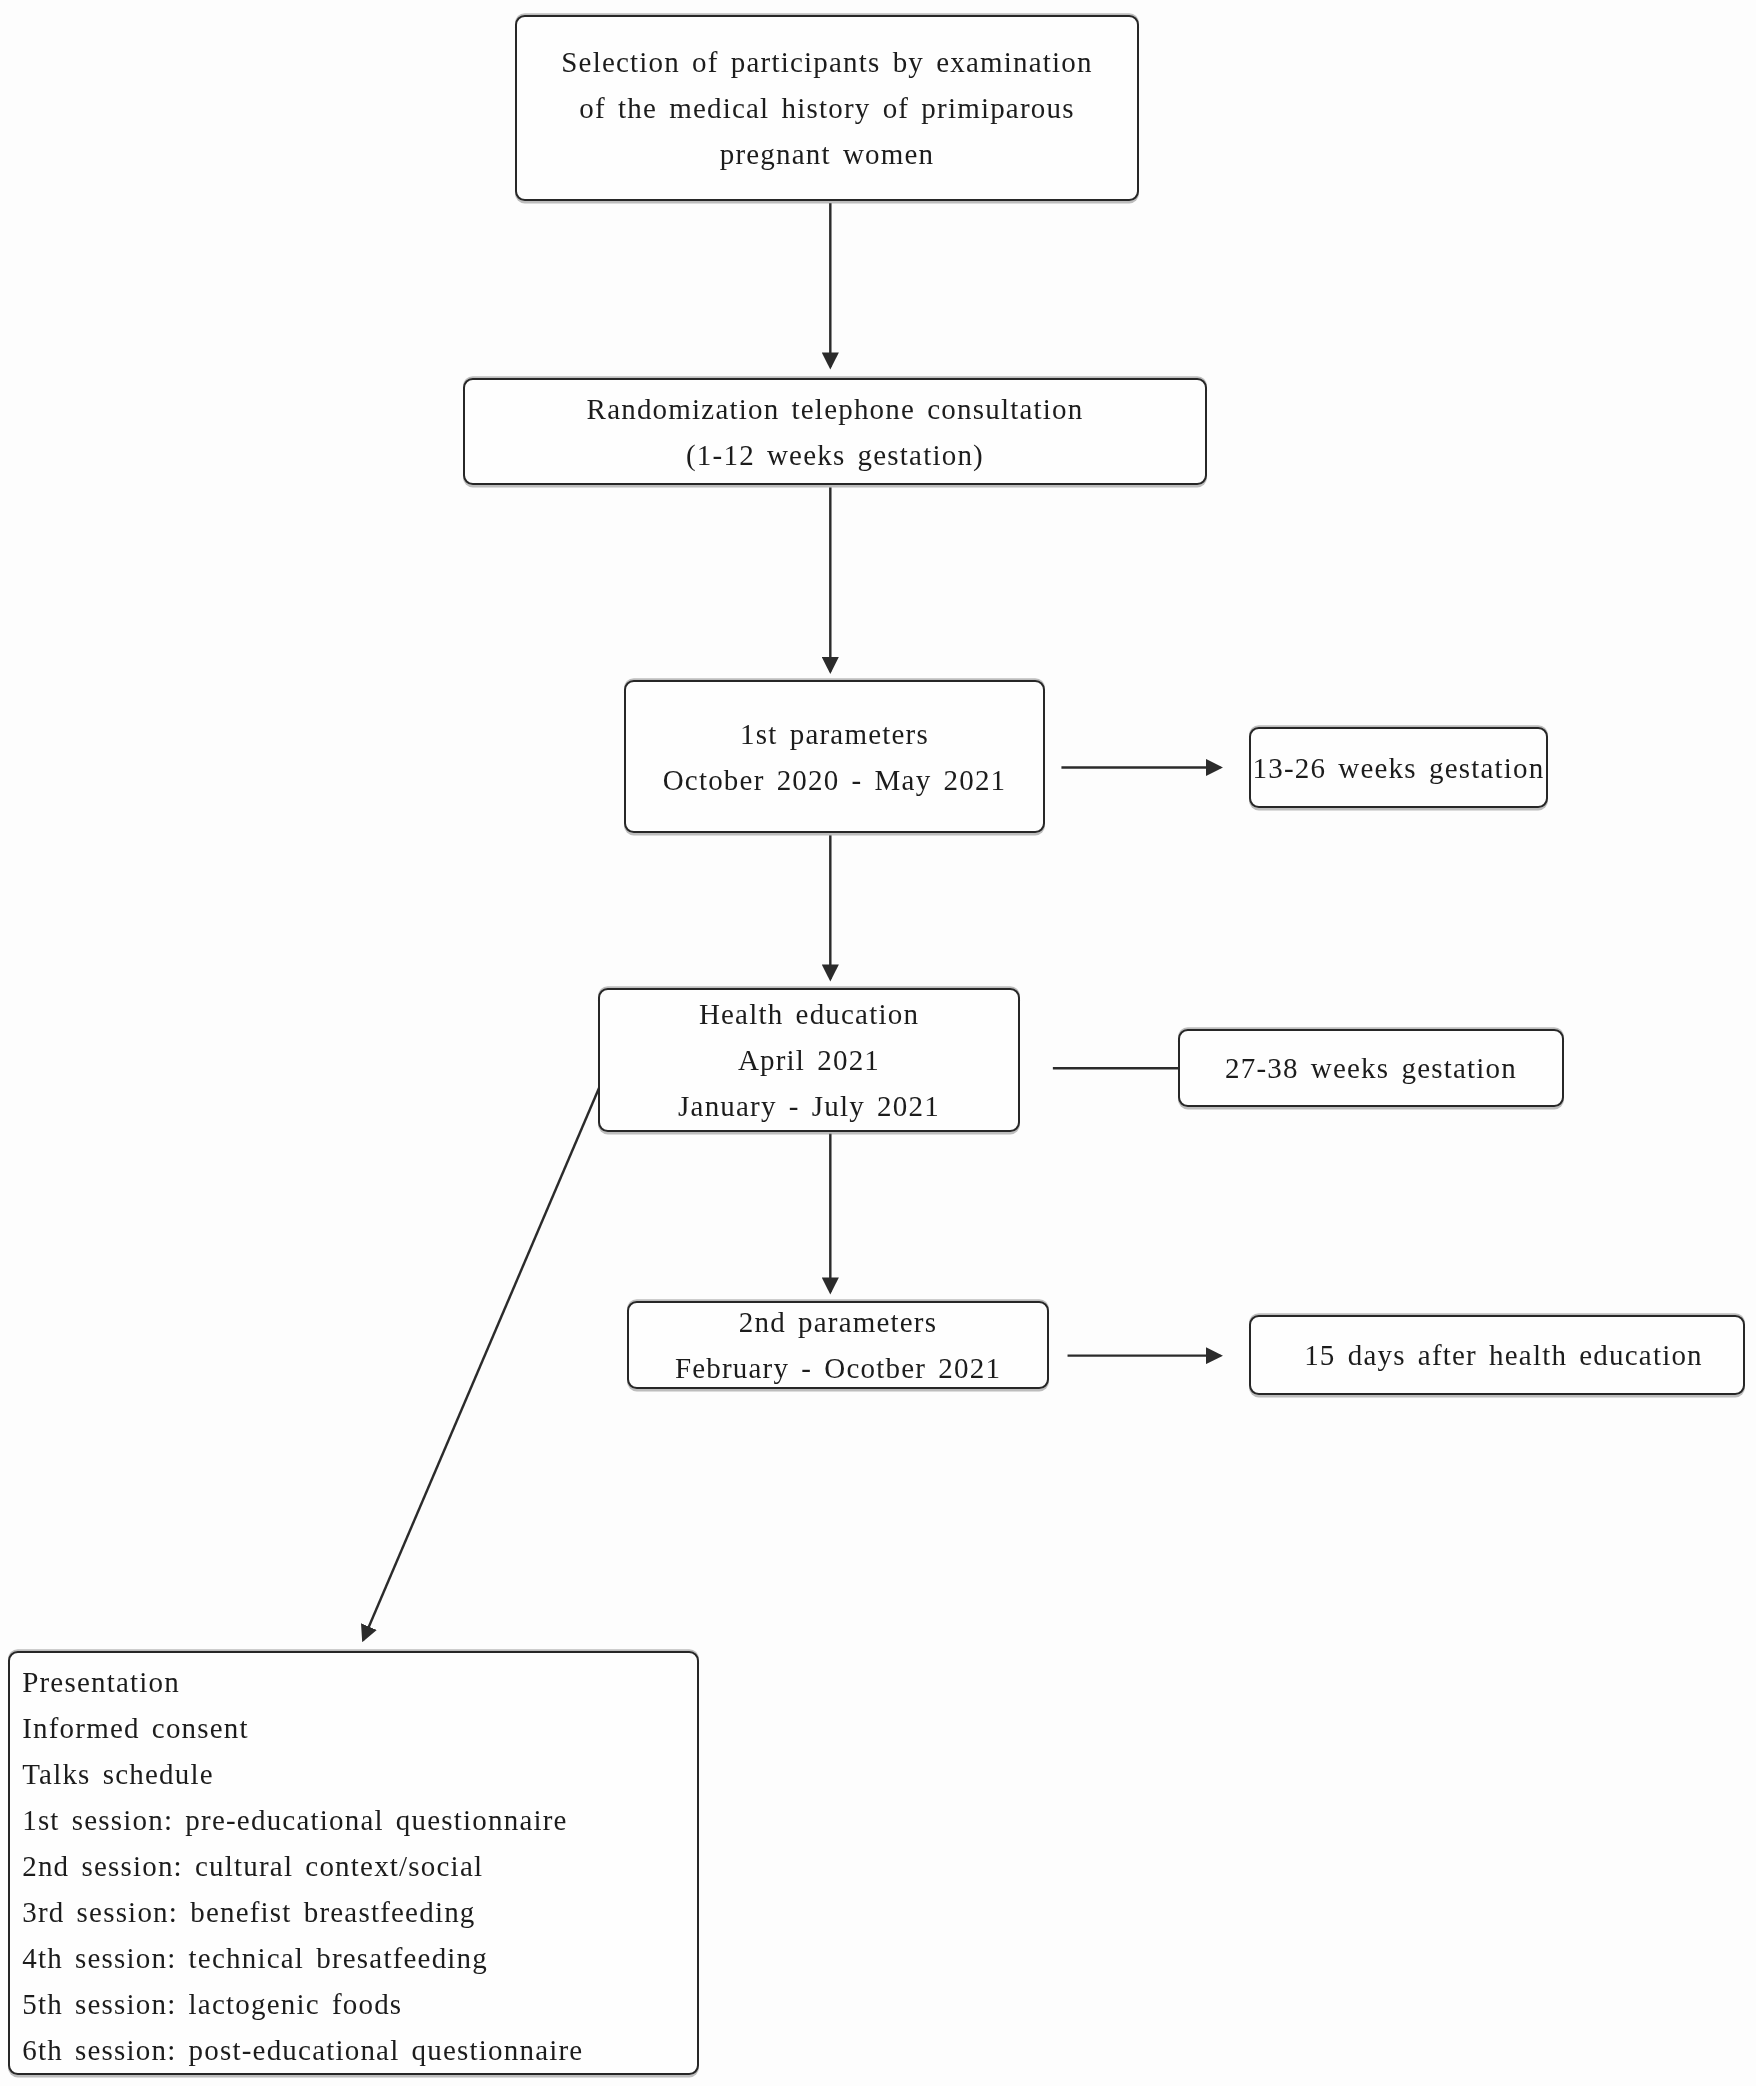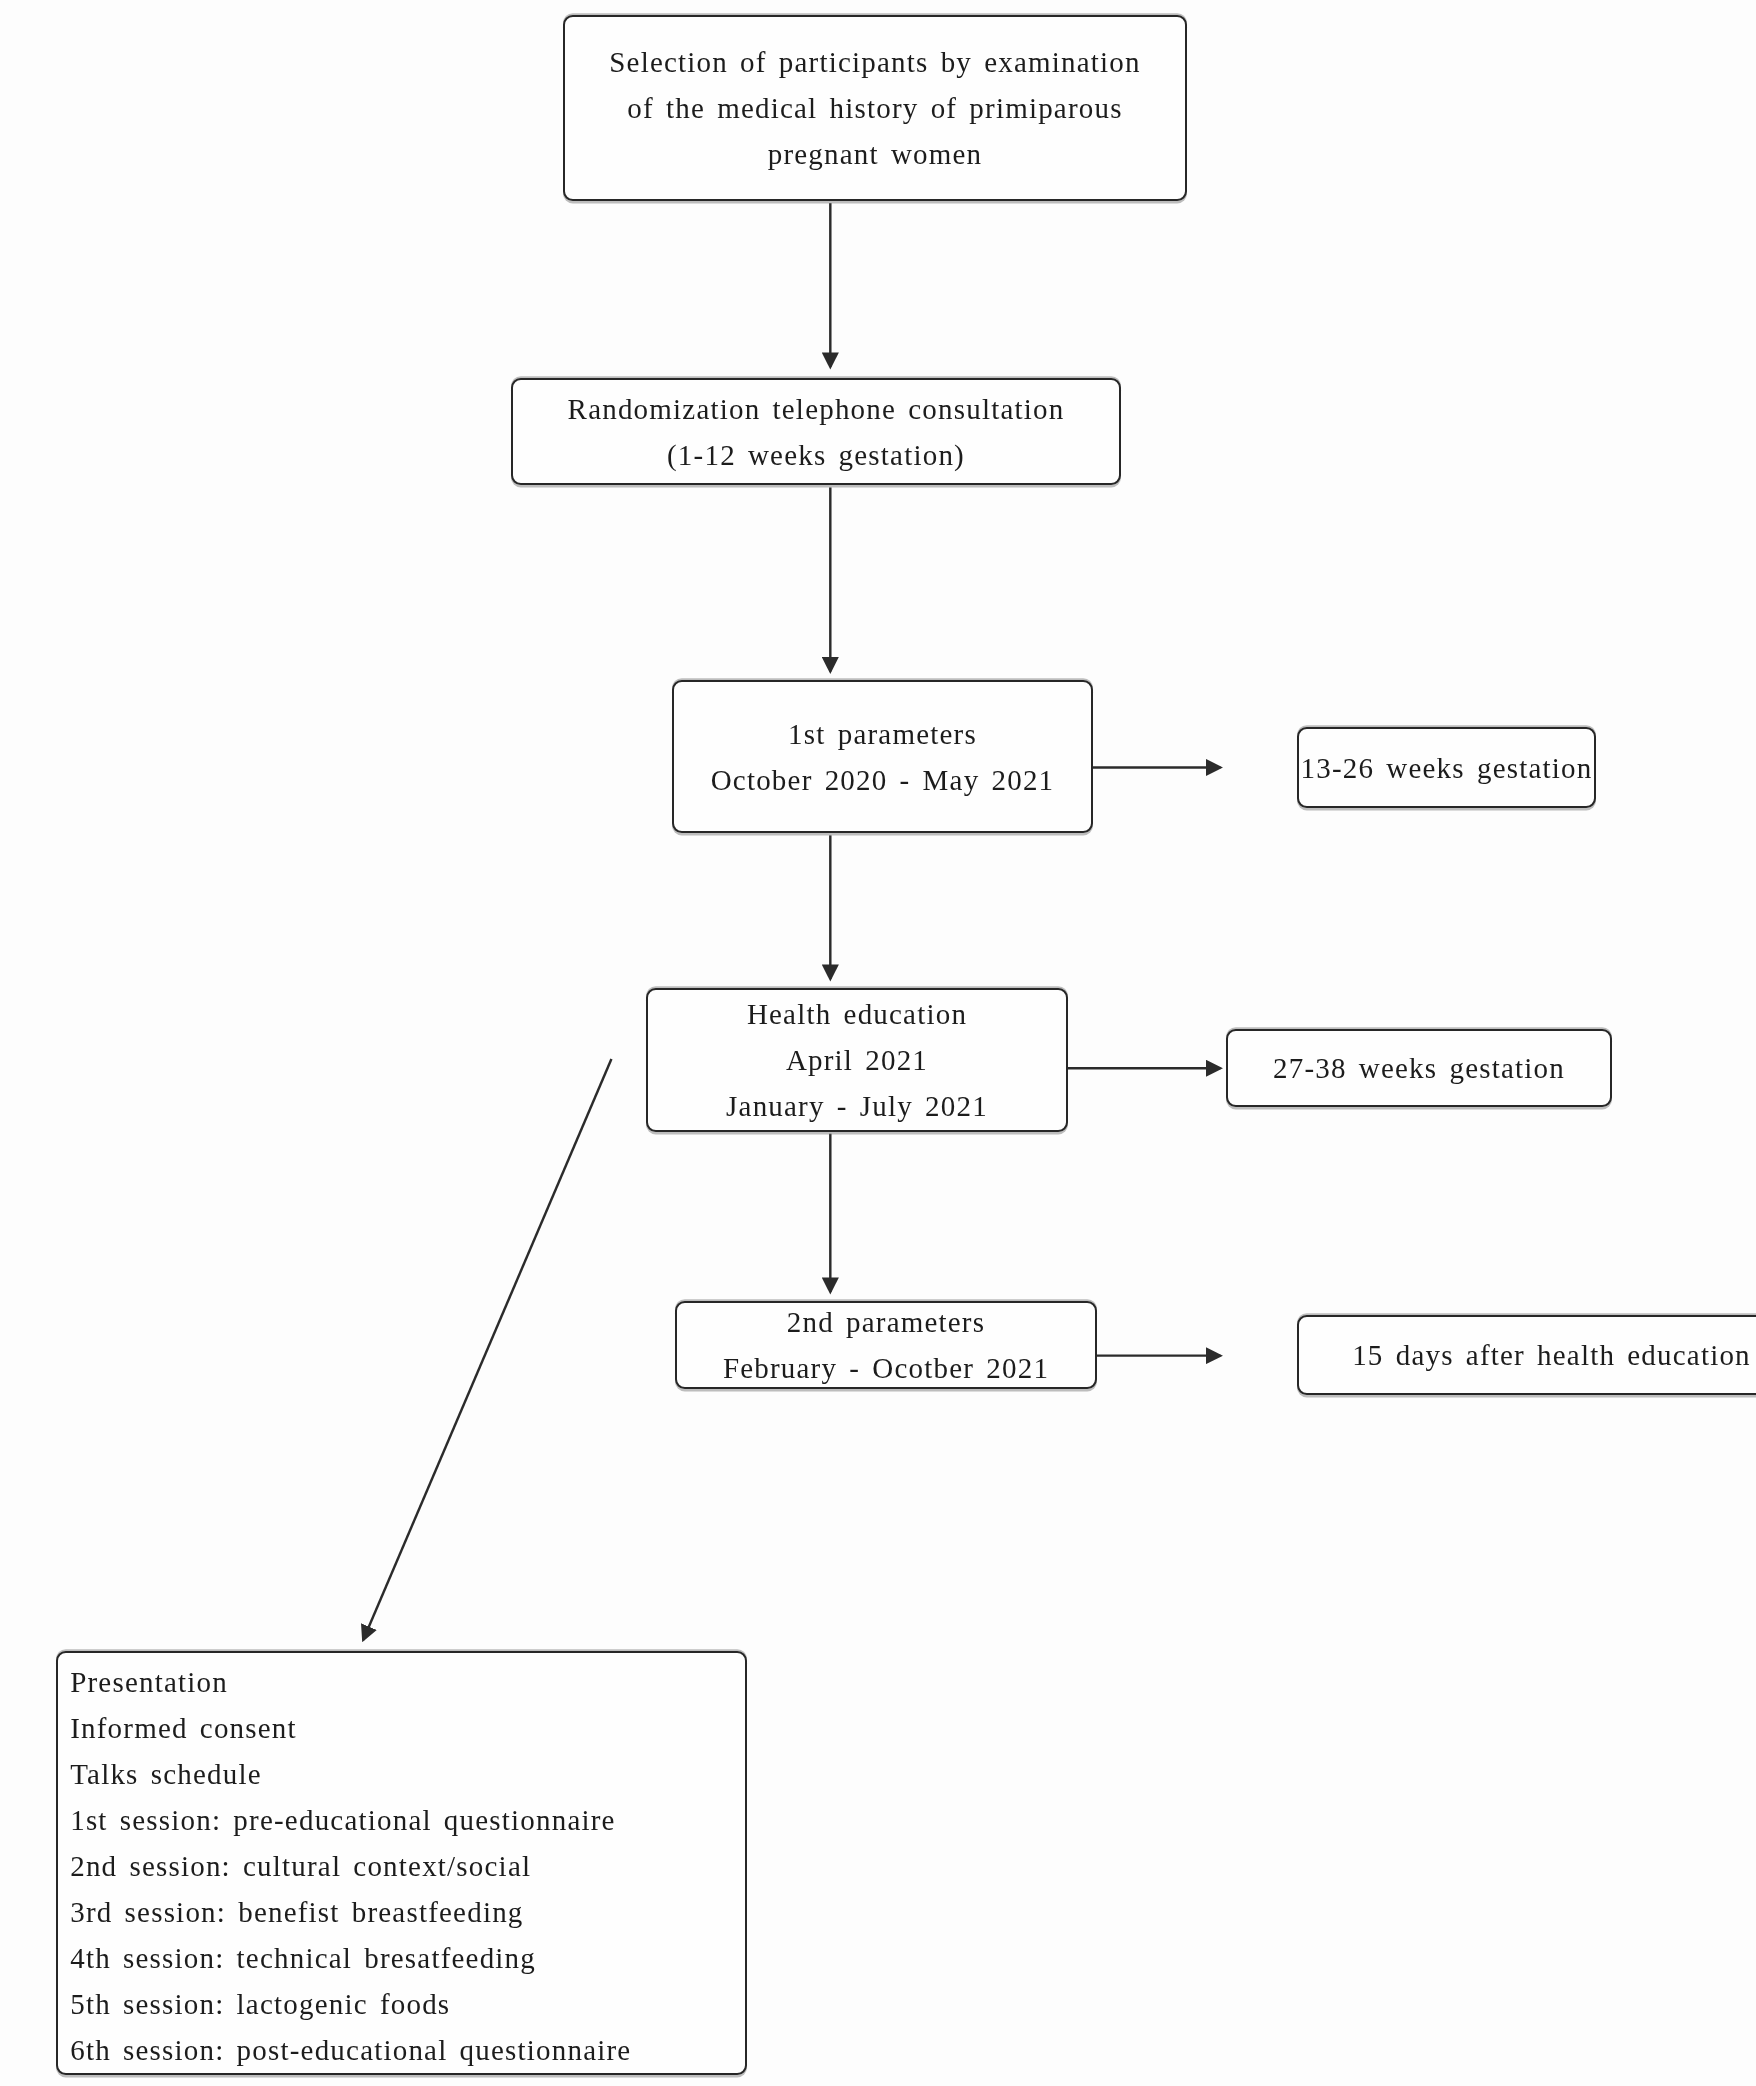--- a/index.html
+++ b/index.html
@@ -28,34 +28,33 @@
     background: #fefefe;
     display: flex;
     flex-direction: column;
     justify-content: center;
     align-items: center;
     box-shadow: 0 -1.8px 0 rgba(125,125,125,0.5), 0 2.4px 0 rgba(125,125,125,0.5);
     font-size: 29px;
     line-height: 46px;
     letter-spacing: 1.2px;
     word-spacing: 3.7px;
-    margin-left: 48px;
   }
   .node .line { white-space: nowrap; text-align: center; }
   .node.list {
     justify-content: center;
     align-items: flex-start;
     padding: 6.1px 8.6px 0 12.2px;
     line-height: 46px;
   }
   .node.list .line { text-align: left; }
 
   
   #node-selection        { left: 515px;  top: 15.3px;   width: 624px; height: 186px; }
-  #node-randomization    { left: 463px;  top: 378px;  width: 610px; height: 107px; }
+  #node-randomization    { left: 463px;  top: 378px;  width: 744px; height: 107px; }
   #node-first-parameters { left: 624px; top: 680px; width: 421px;  height: 153px; }
   #node-gestation-13-26  { left: 1249px; top: 727px; width: 299px;  height: 81px; }
   #node-health-education { left: 598px; top: 988px; width: 422px;  height: 144px; }
   #node-gestation-27-38  { left: 1178px; top: 1029px; width: 386px;  height: 78px; }
   #node-second-parameters{ left: 627px; top: 1301px; width: 422px;  height: 88px; }
   #node-after-education  { left: 1249px; top: 1315px; width: 496px;  height: 80px; padding-left: 13px; }
   #node-sessions         { left: 8px;   top: 1651px; width: 691px; height: 424px; }
 </style>
 </head>
 <body>

